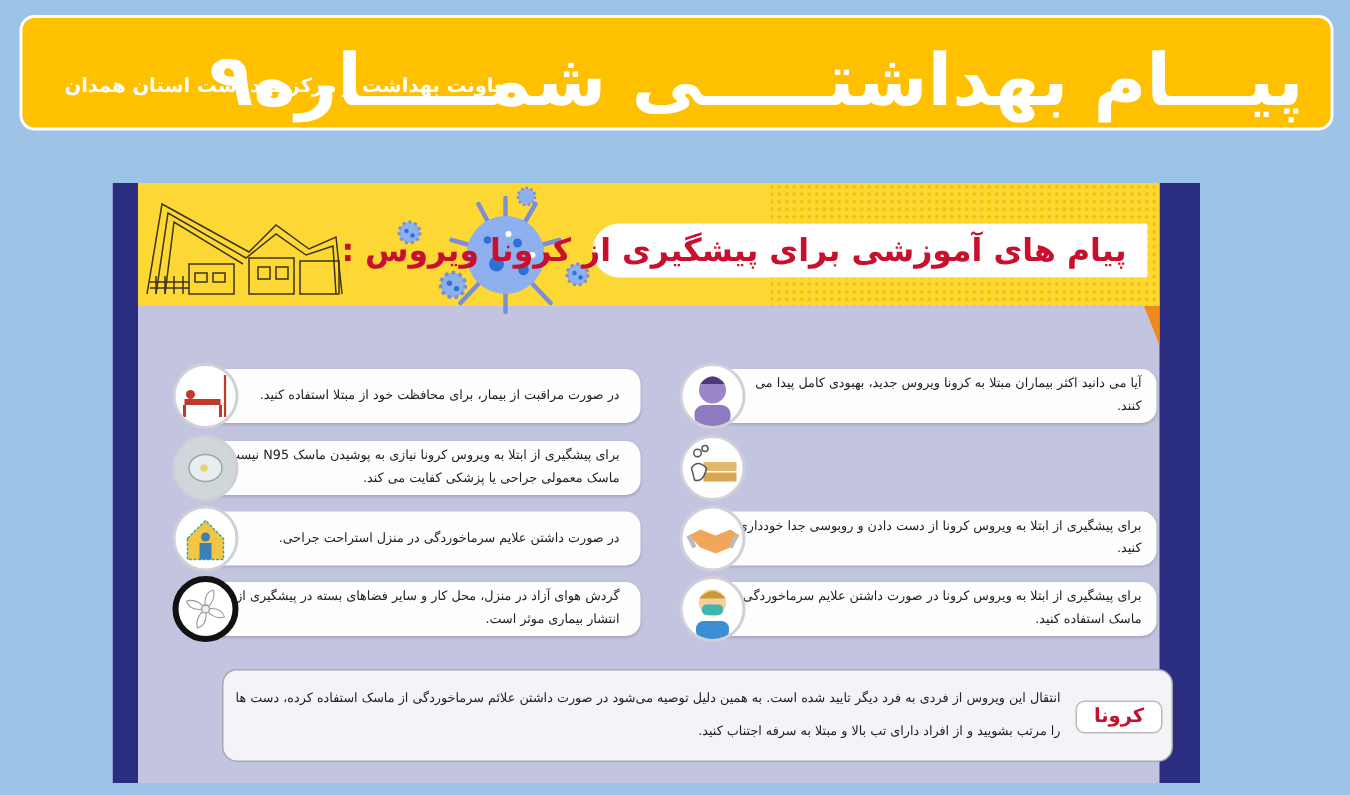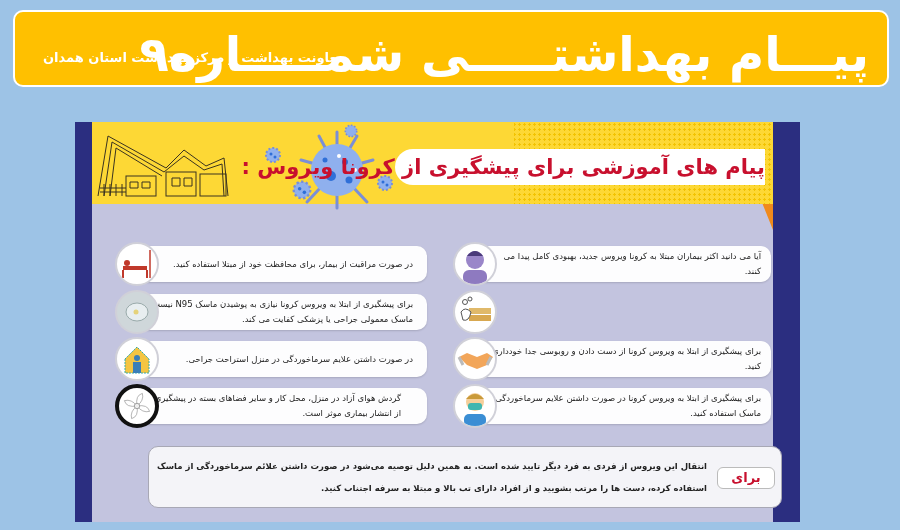--- a/index.html
+++ b/index.html
@@ -43,21 +43,21 @@
   .poster-banner-solid { position: absolute; left: 0; top: 0; width: 62%; height: 100%; background: #fdd835; }
   .building {
     position: absolute; left: 4px; top: 6px; width: 140px; height: 70px;
   }
   .virus-big { position: absolute; left: 205px; top: 8px; width: 80px; height: 80px; }
   .virus-small { position: absolute; }
   .banner-title {
     position: absolute; right: 8px; top: 27px; width: 370px; height: 36px;
     background: #ffffff; border-radius: 18px 0 0 18px;
     color: #c8102e; font-size: 21px; font-weight: bold; direction: rtl;
-    padding-right: 0; line-height: 36px; white-space: nowrap;
+    padding-right: 14px; line-height: 36px; white-space: nowrap;
   }
   
   .tip { position: absolute; height: 42px; }
   .tip-box {
     position: absolute; top: 4px; height: 36px;
     background: #fdfdfe; border-radius: 10px;
     box-shadow: 0 1px 2px rgba(0,0,0,0.15);
     font-size: 8.5px; color: #222; direction: rtl; text-align: right;
     padding: 4px 10px 4px 10px; line-height: 15px;
     display: flex; align-items: center;
@@ -67,21 +67,21 @@
     background: #fff; border: 2px solid #d0d0d8;
     display: flex; align-items: center; justify-content: center; overflow: hidden;
   }
   
   .note {
     position: absolute; left: 148px; top: 446px; width: 634px; height: 62px;
     background: #f4f4f8; border: 1.5px solid #a8a8b5; border-radius: 10px;
   }
   .note-text {
     position: absolute; right: 74px; top: 8px; width: 550px;
-    font-size: 8.5px; font-weight: bold; color: #222; direction: rtl; text-align: justify;
+    font-size: 8.5px; font-weight: normal; color: #222; direction: rtl; text-align: justify;
     line-height: 22px;
   }
   .note-badge {
     position: absolute; right: 6px; top: 20px; width: 58px; height: 22px;
     background: #ffffff; border: 1px solid #bbb; border-radius: 6px;
     color: #c8102e; font-size: 13px; font-weight: bold; text-align: center; line-height: 20px;
     direction: rtl;
   }
 </style>
 </head>
@@ -219,31 +219,31 @@
     <div class="tip-box" style="left:22px;width:290px;padding-right:14px">در صورت داشتن علایم سرماخوردگی در منزل استراحت جراحی.</div>
     <div class="tip-icon" style="left:0">
       <svg width="40" height="40" viewBox="0 0 40 40">
           <path d="M8 20 L20 8 L32 20 V34 H8z" fill="#f4c542" stroke="#3aa" stroke-dasharray="2 1"></path>
           <circle cx="20" cy="19" r="3" fill="#3a7fb8"></circle>
           <rect x="16" y="23" width="8" height="11" fill="#3a7fb8"></rect>
         </svg>
     </div>
   </div>
   <div class="tip" style="left:40px;top:262px;width:312px">
-    <div class="tip-box" style="left:22px;width:290px;padding-right:26px">گردش هوای آزاد در منزل، محل کار و سایر فضاهای بسته در پیشگیری از انتشار بیماری موثر است.</div>
+    <div class="tip-box" style="left:22px;width:290px;padding-right:14px">گردش هوای آزاد در منزل، محل کار و سایر فضاهای بسته در پیشگیری از انتشار بیماری موثر است.</div>
     <div class="tip-icon" style="left:0;border:4px solid #111">
       <svg width="40" height="40" viewBox="0 0 40 40">
           <g fill="#fff" stroke="#999" stroke-width="0.8">
             <path d="M20 20 q-2 -12 6 -14 q2 8 -6 14z"></path>
             <path d="M20 20 q12 -2 14 6 q-8 2 -14 -6z"></path>
             <path d="M20 20 q2 12 -6 14 q-2 -8 6 -14z"></path>
             <path d="M20 20 q-12 2 -14 -6 q8 -2 14 6z"></path>
           </g>
           <circle cx="20" cy="20" r="3" fill="#eee" stroke="#999"></circle>
         </svg>
     </div>
   </div>
 </div>
 
 <div class="note">
-  <div class="note-badge">برای</div>
+  <div class="note-badge">کرونا</div>
   <div class="note-text">انتقال این ویروس از فردی به فرد دیگر تایید شده است. به همین دلیل توصیه می‌شود در صورت داشتن علائم سرماخوردگی از ماسک استفاده کرده، دست ها را مرتب بشویید و از افراد دارای تب بالا و مبتلا به سرفه اجتناب کنید.</div>
 </div>
 
 </body></html>

